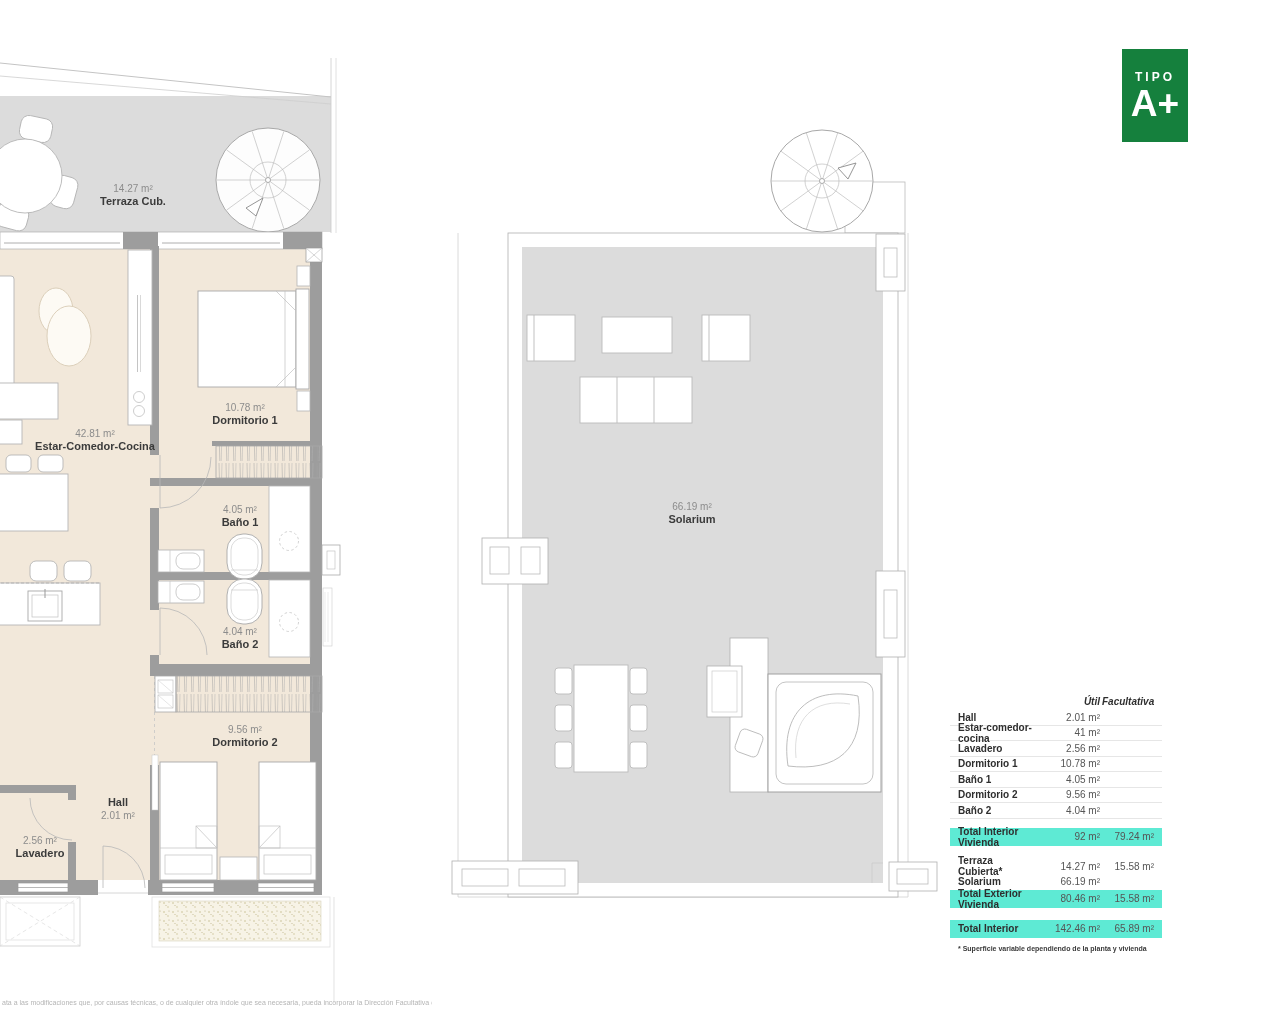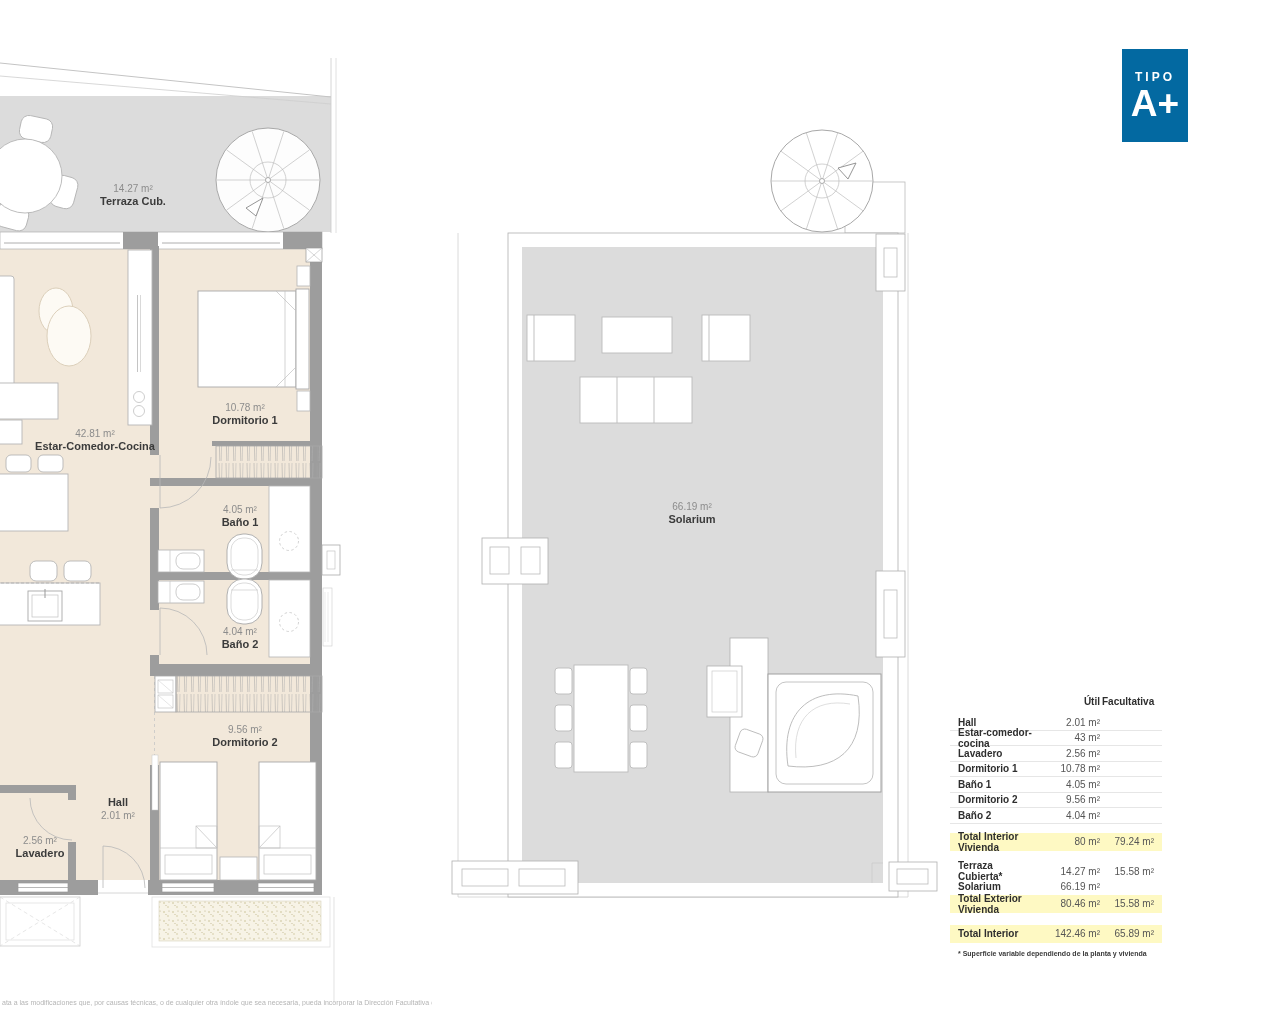--- a/index.html
+++ b/index.html
@@ -4,34 +4,34 @@
 <style>
   html,body{margin:0;padding:0;background:#fff;}
   #page{position:relative;width:1280px;height:1024px;background:#fff;overflow:hidden;
         font-family:"Liberation Sans","DejaVu Sans",sans-serif;color:#3a3a3a;}
   svg{position:absolute;left:0;top:0;}
   
   .room-label{position:absolute;text-align:center;transform:translateX(-50%);white-space:nowrap;line-height:13px;}
   .room-label .area{display:block;font-size:10px;color:#8c8c8c;}
   .room-label .rname{display:block;font-size:11px;font-weight:bold;color:#3b3b3b;}
   
-  #badge{position:absolute;left:1122px;top:49px;width:66px;height:93px;background:#0369a1;
+  #badge{position:absolute;left:1122px;top:49px;width:66px;height:93px;background:#15803d;
          display:flex;flex-direction:column;align-items:center;justify-content:center;color:#fff;}
   #badge .t{font-size:12px;letter-spacing:3px;font-weight:bold;margin-bottom:2px;}
   #badge .v{font-size:37px;font-weight:bold;line-height:36px;}
   
   #areas{position:absolute;left:950px;top:692px;width:212px;font-size:10px;}
   .trow{display:flex;align-items:center;padding:0 8px;height:15.5px;box-sizing:border-box;}
   .trow .c-name{flex:1;font-weight:bold;color:#2e2e2e;text-align:left;}
   .trow .c-util{width:64px;text-align:right;color:#555;}
   .trow .c-cons{width:52px;margin-left:2px;text-align:right;color:#555;}
-  .thead{height:18px;margin-bottom:5px;}
+  .thead{height:18px;font-style:italic;}
   .thead .c-util,.thead .c-cons{font-weight:bold;color:#2e2e2e;}
   .rule{border-bottom:1px solid #e6e6e6;}
-  .pink{background:#fef9c3;height:18px;}
+  .pink{background:#5eead4;height:18px;}
   .gap8{height:9px;} .gap13{height:13px;} .gap12{height:12px;}
   #footnote{margin-top:7px;padding-left:8px;font-size:7px;font-weight:bold;color:#3a3a3a;}
   
   #disclaimer{position:absolute;left:2px;top:999px;width:430px;font-size:7px;color:#b5b5b5;white-space:nowrap;overflow:hidden;}
 </style>
 </head>
 <body>
 
 <div id="page">
 
@@ -367,21 +367,21 @@
     <span class="c-cons">Facultativa</span>
   </div>
 
   <div class="trow rule">
     <span class="c-name">Hall</span>
     <span class="c-util">2.01 m²</span>
     <span class="c-cons"></span>
   </div>
   <div class="trow rule">
     <span class="c-name">Estar-comedor-cocina</span>
-    <span class="c-util">43 m²</span>
+    <span class="c-util">41 m²</span>
     <span class="c-cons"></span>
   </div>
   <div class="trow rule">
     <span class="c-name">Lavadero</span>
     <span class="c-util">2.56 m²</span>
     <span class="c-cons"></span>
   </div>
   <div class="trow rule">
     <span class="c-name">Dormitorio 1</span>
     <span class="c-util">10.78 m²</span>
@@ -399,21 +399,21 @@
   </div>
   <div class="trow rule">
     <span class="c-name">Baño 2</span>
     <span class="c-util">4.04 m²</span>
     <span class="c-cons"></span>
   </div>
 
   <div class="gap8"></div>
   <div class="trow pink">
     <span class="c-name">Total Interior Vivienda</span>
-    <span class="c-util">80 m²</span>
+    <span class="c-util">92 m²</span>
     <span class="c-cons">79.24 m²</span>
   </div>
 
   <div class="gap13"></div>
   <div class="trow">
     <span class="c-name">Terraza Cubierta*</span>
     <span class="c-util">14.27 m²</span>
     <span class="c-cons">15.58 m²</span>
   </div>
   <div class="trow">

